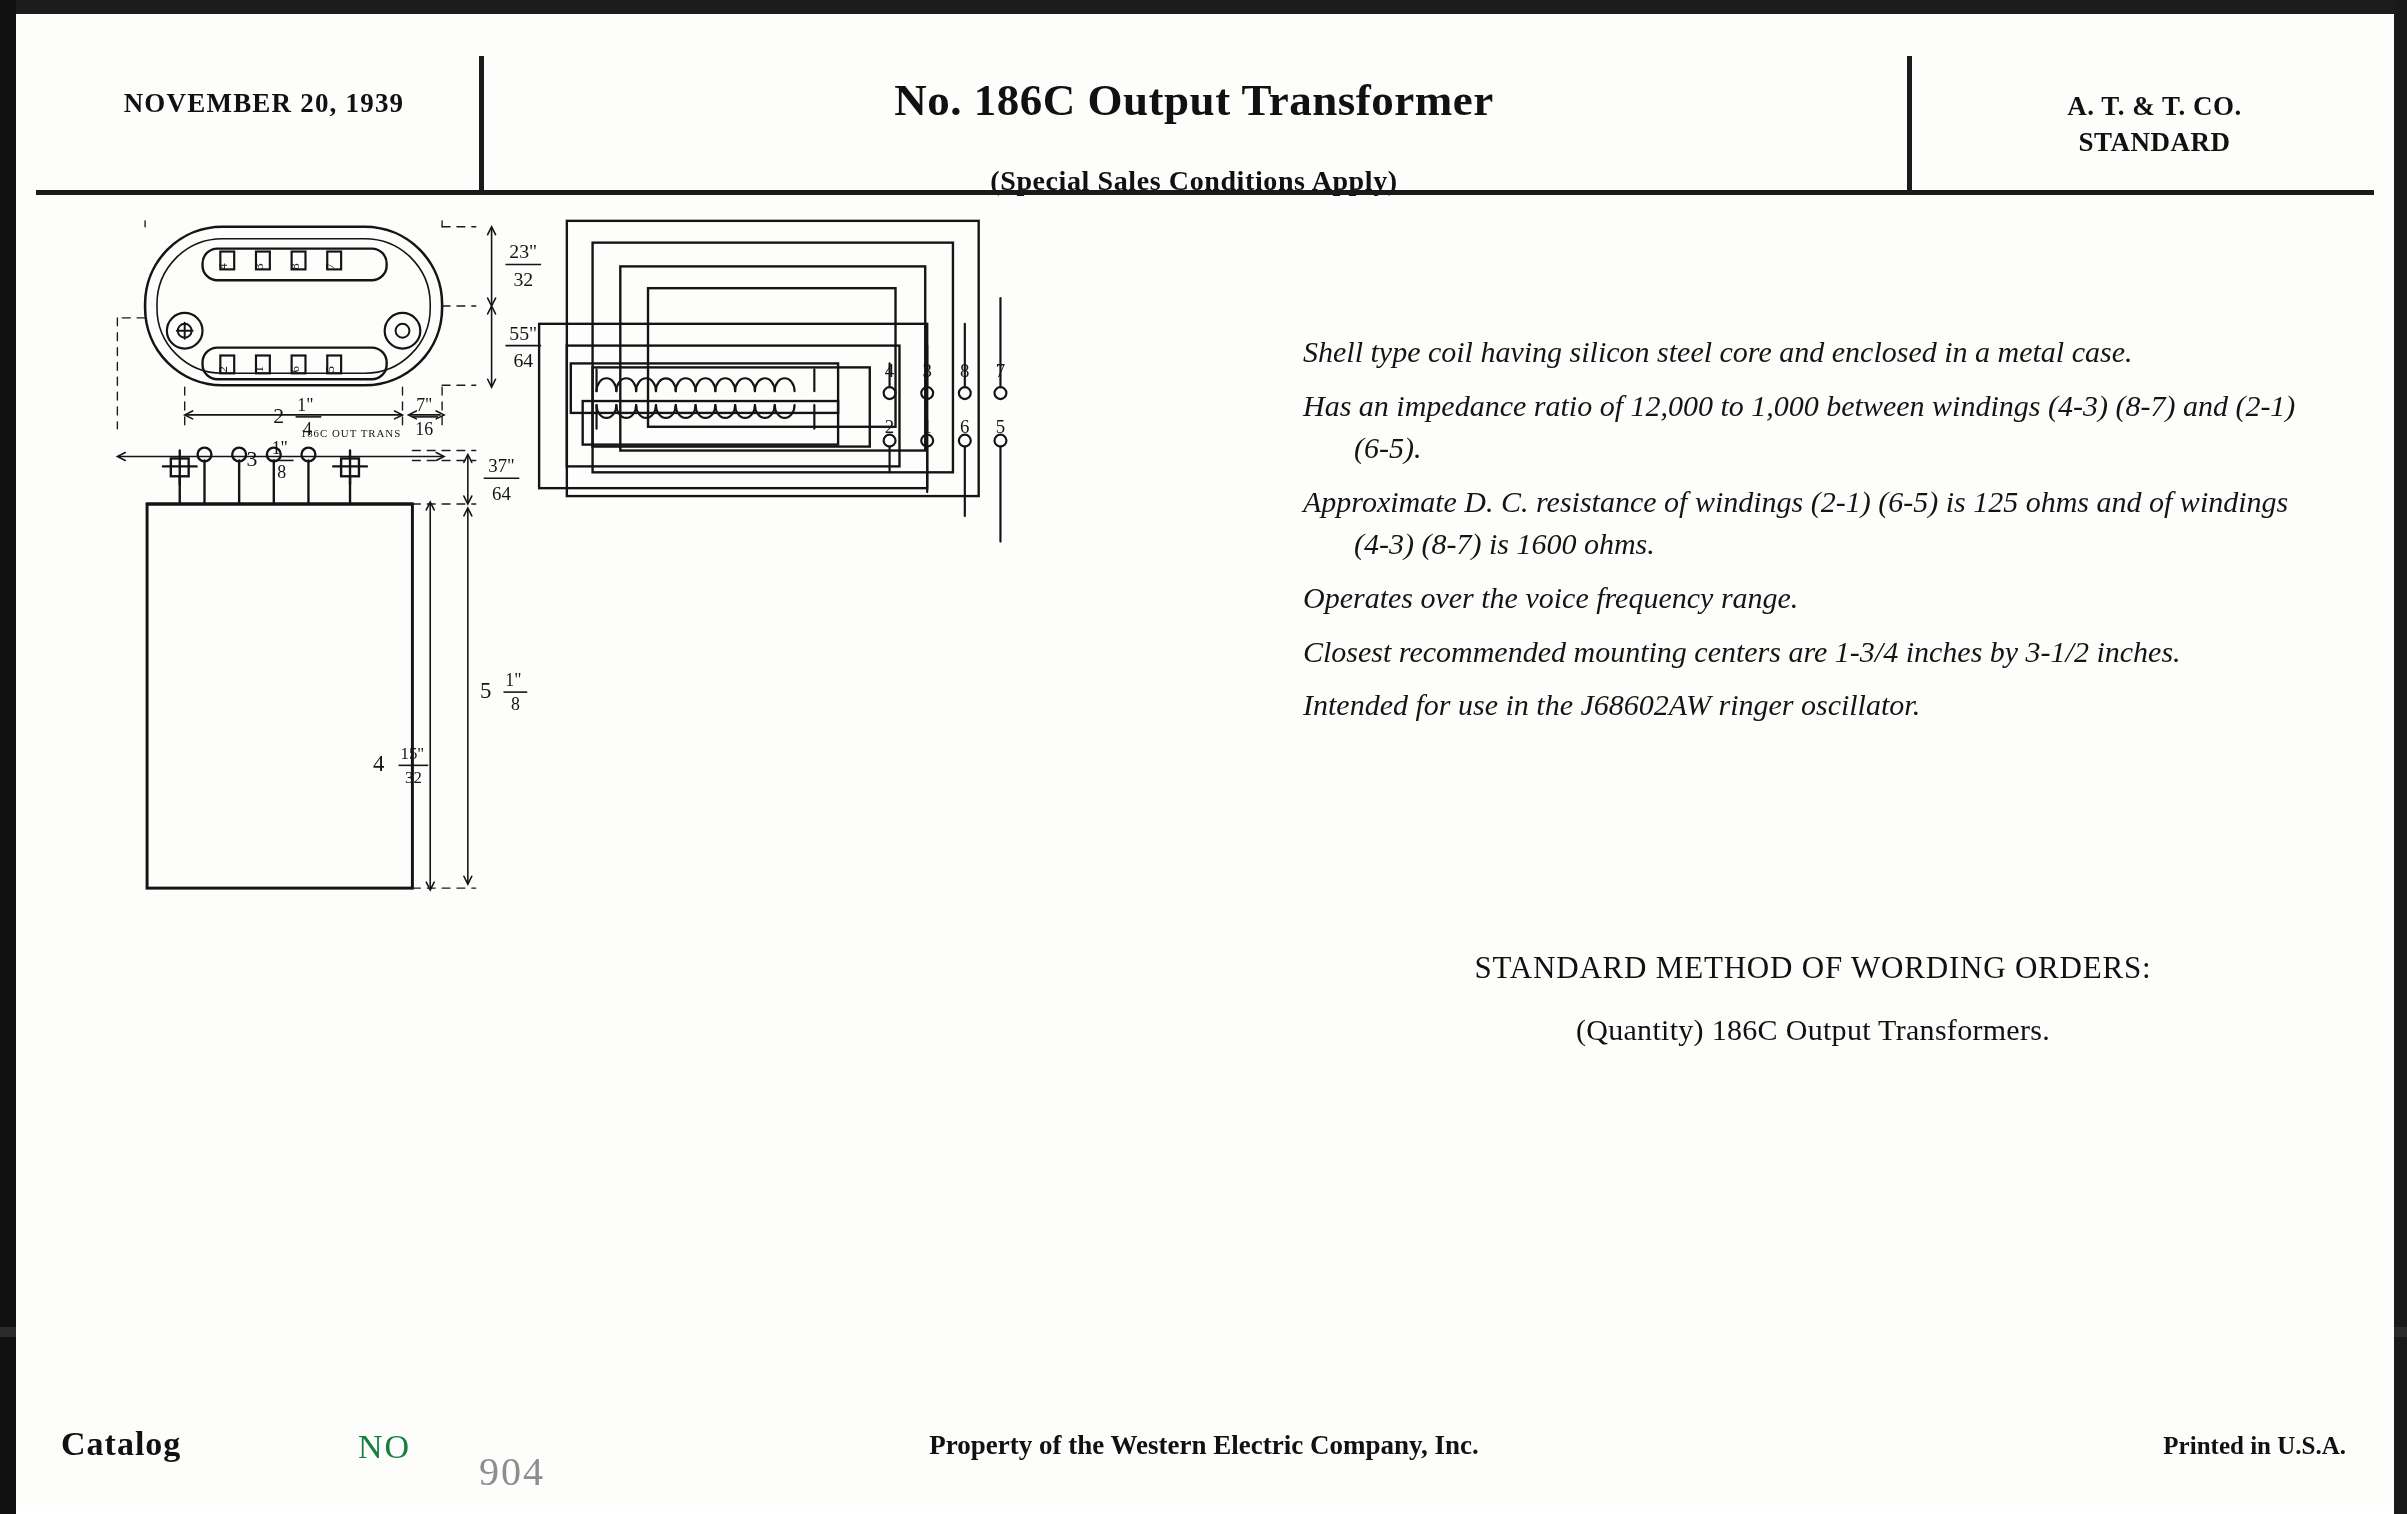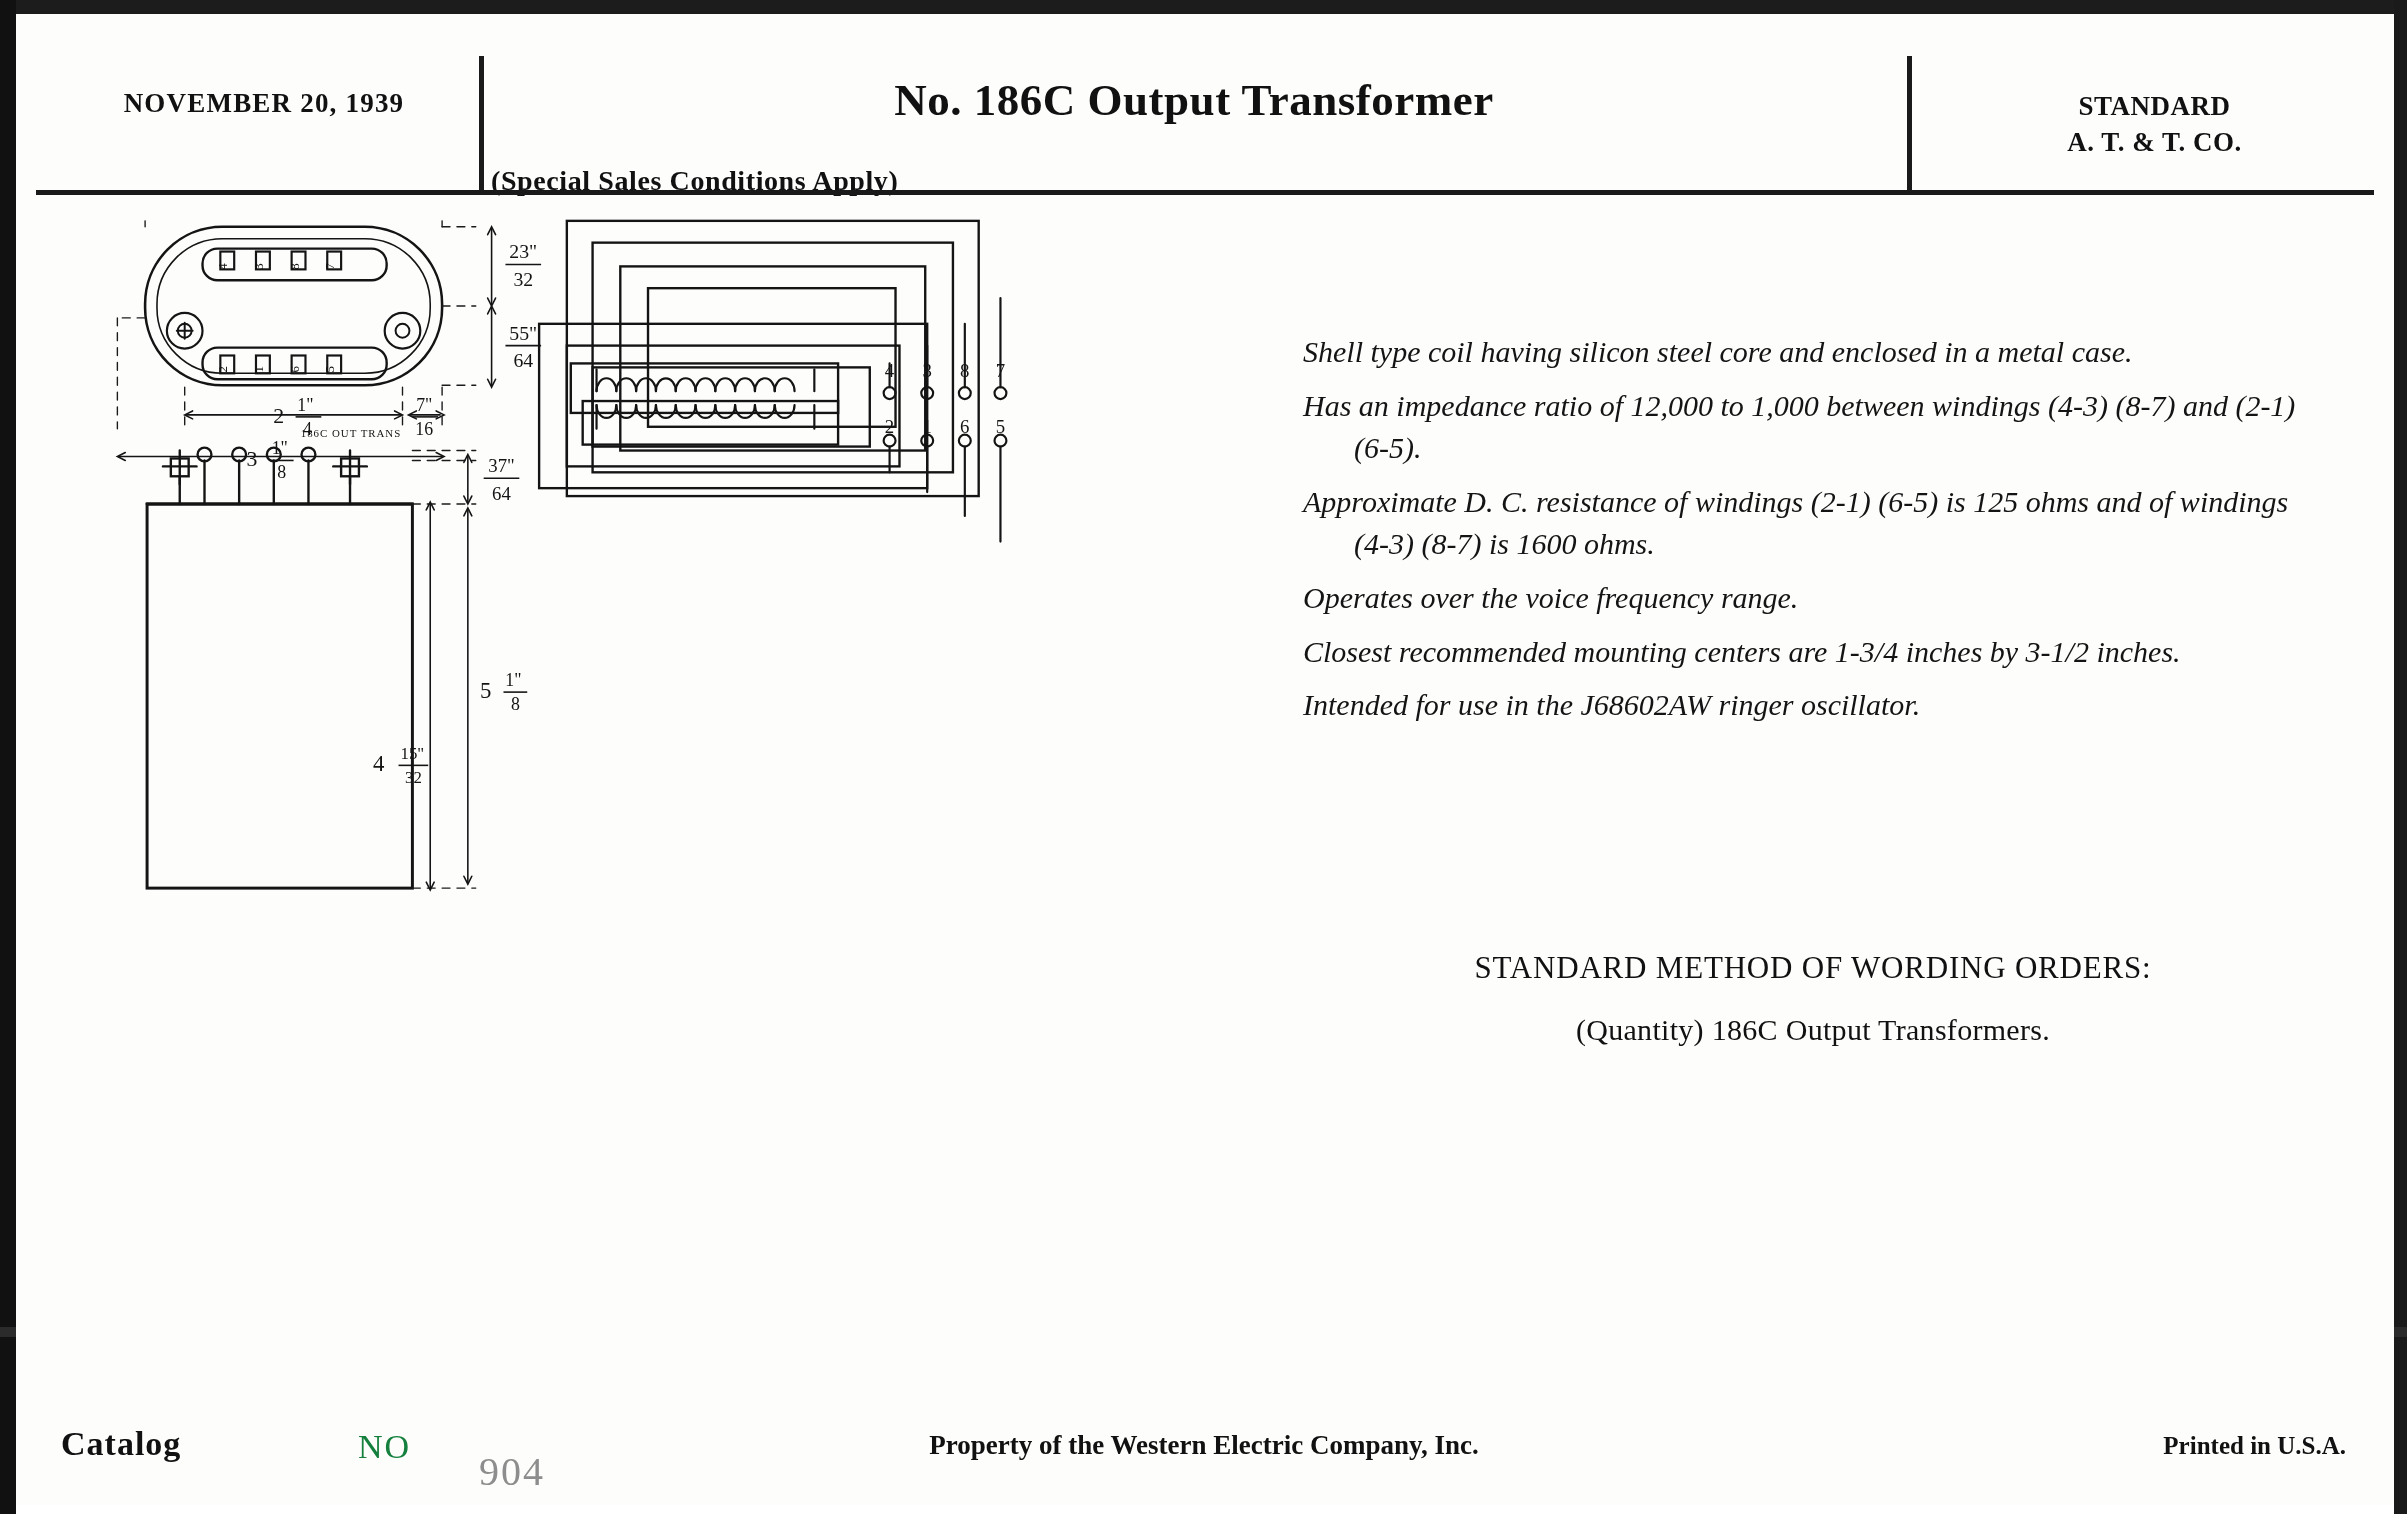--- a/index.html
+++ b/index.html
@@ -86,20 +86,21 @@
     font-family: "Liberation Serif", serif;
     font-weight: bold;
     font-size: 45px;
     letter-spacing: 0.5px;
     white-space: nowrap;
   }
   .hdr-sub {
     position: absolute;
     left: 455px; top: 131px;
     width: 1406px;
+    text-align: center;
     font-family: "Liberation Serif", serif;
     font-weight: bold;
     font-size: 28px;
     letter-spacing: 0.6px;
   }
   .hdr-company {
     position: absolute;
     left: 1881px; top: 54px;
     width: 475px;
     text-align: center;
@@ -209,22 +210,22 @@
 
   <div class="sheet">
 
     <div class="header">
       <div class="vdiv left"></div>
       <div class="vdiv right"></div>
       <div class="hdr-date">NOVEMBER 20, 1939</div>
       <div class="hdr-title">No. 186C Output Transformer</div>
       <div class="hdr-sub">(Special Sales Conditions Apply)</div>
       <div class="hdr-company">
+        <div>A. T. &amp; T. CO.</div>
         <div>STANDARD</div>
-        <div>A. T. &amp; T. CO.</div>
       </div>
     </div>
     <div class="header-rule"></div>
 
     <div class="draw-area">
       <svg class="dwg" width="1228" height="891" viewBox="0 0 1240 900">
         <g fill="none" stroke="#141414" stroke-width="2.6" stroke-linecap="round">
 
           <g>
 

